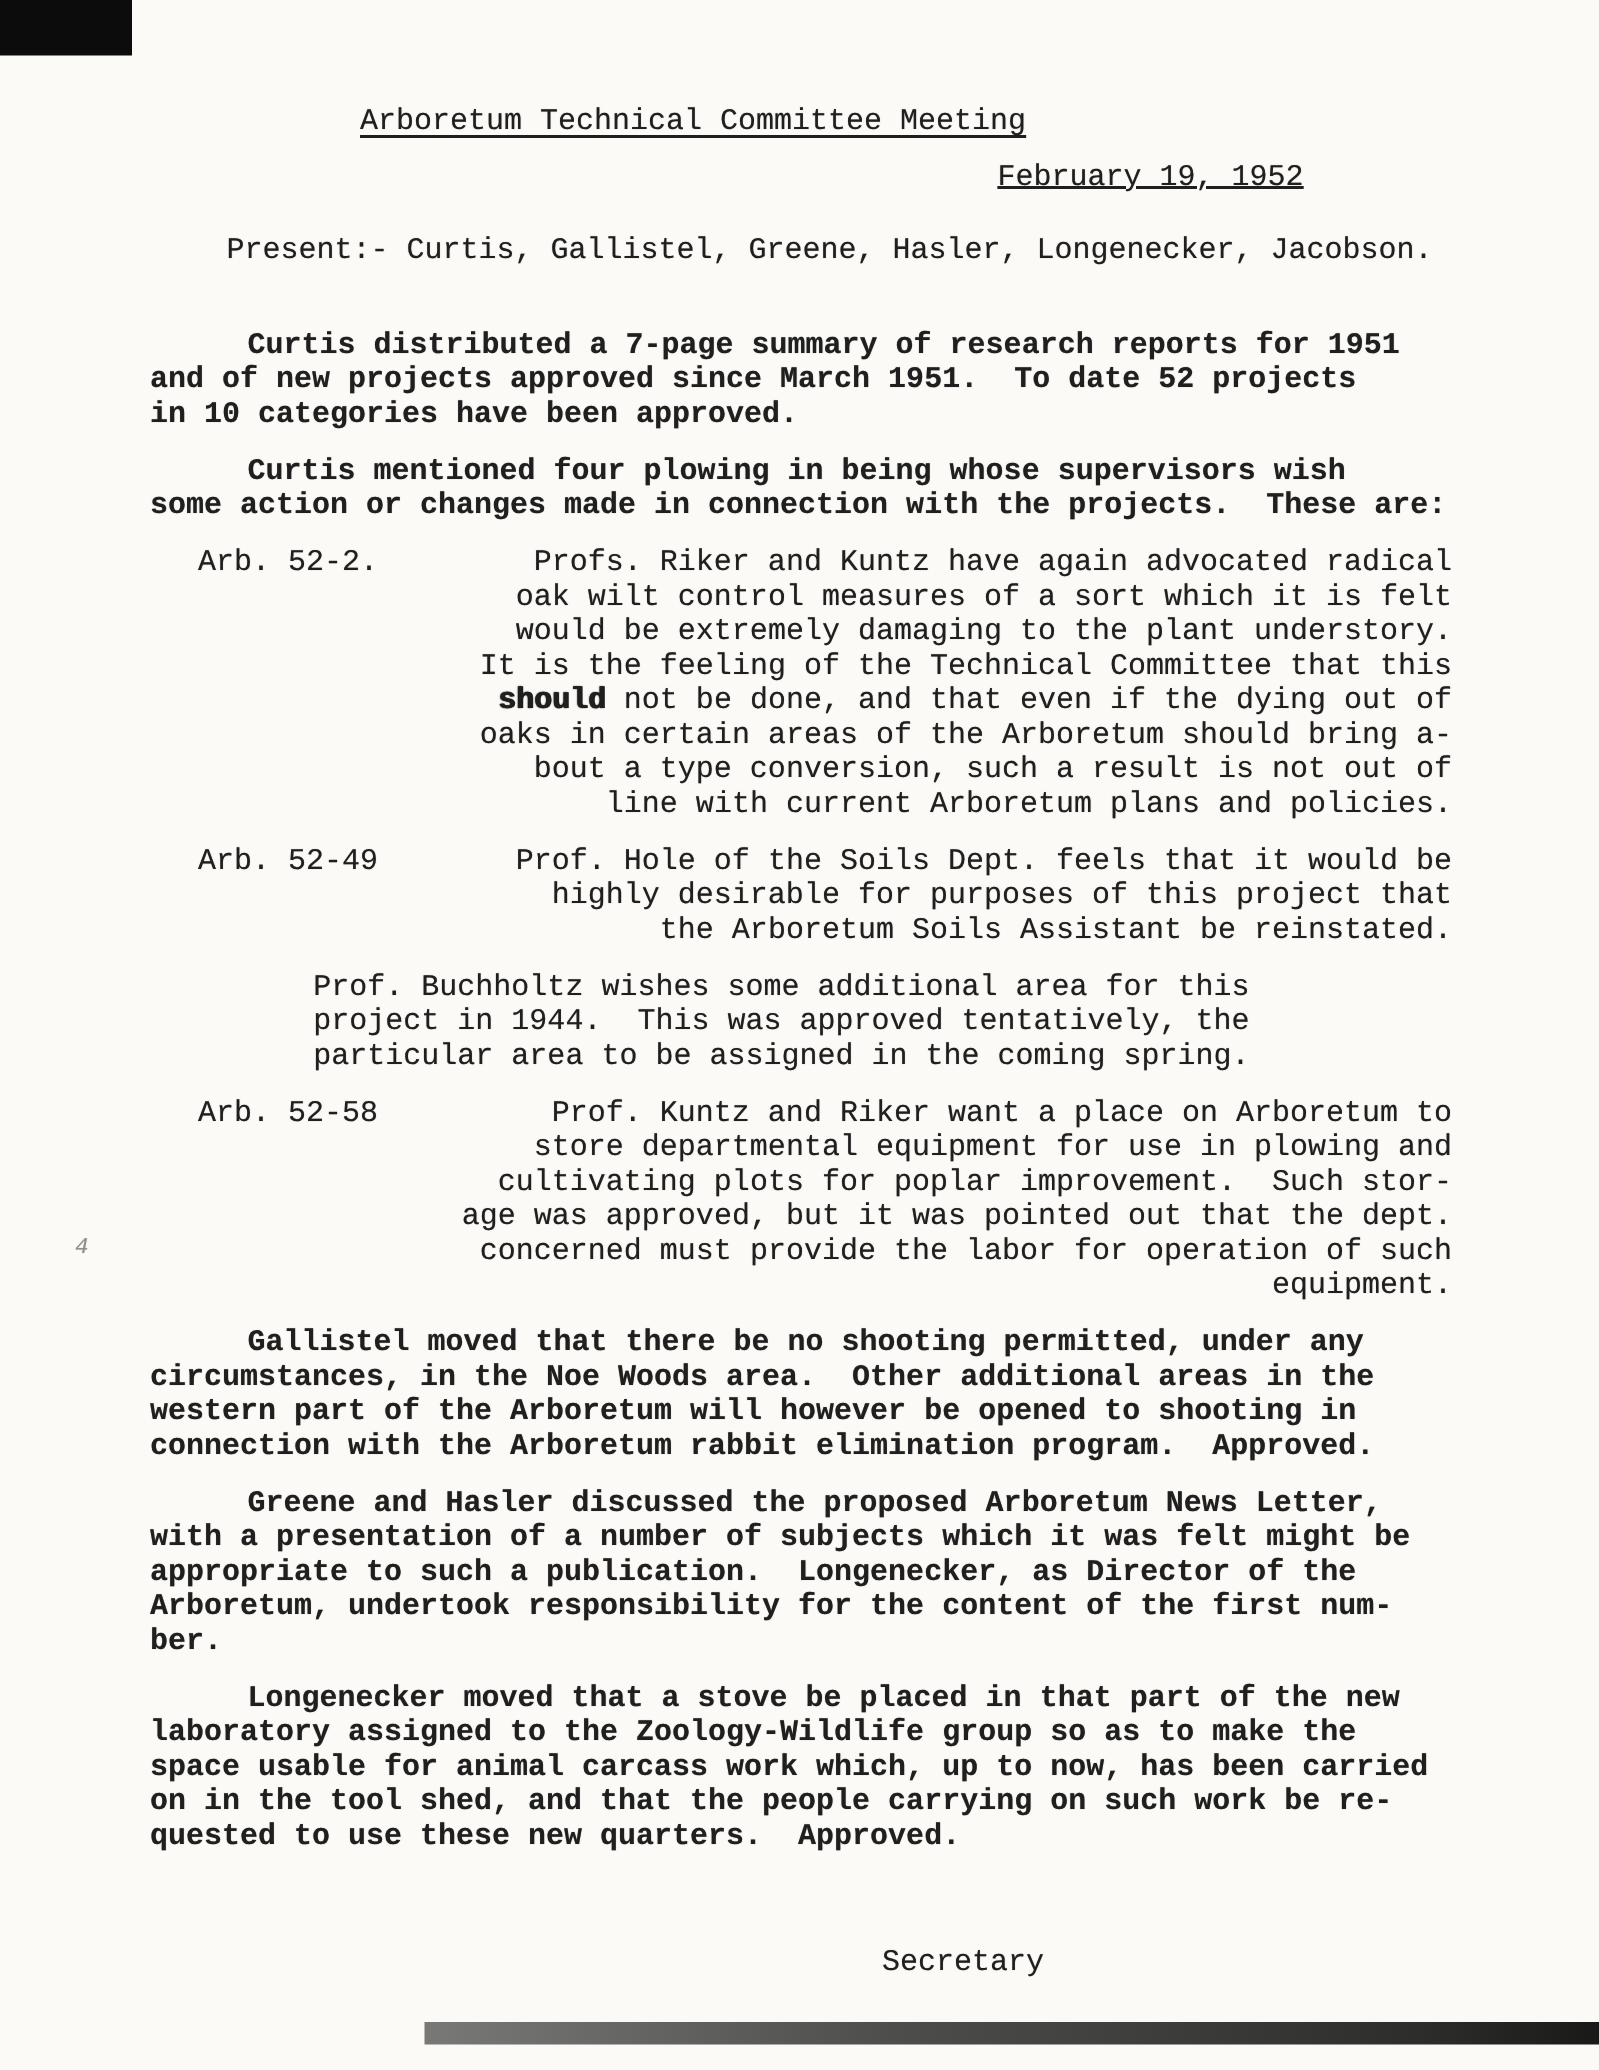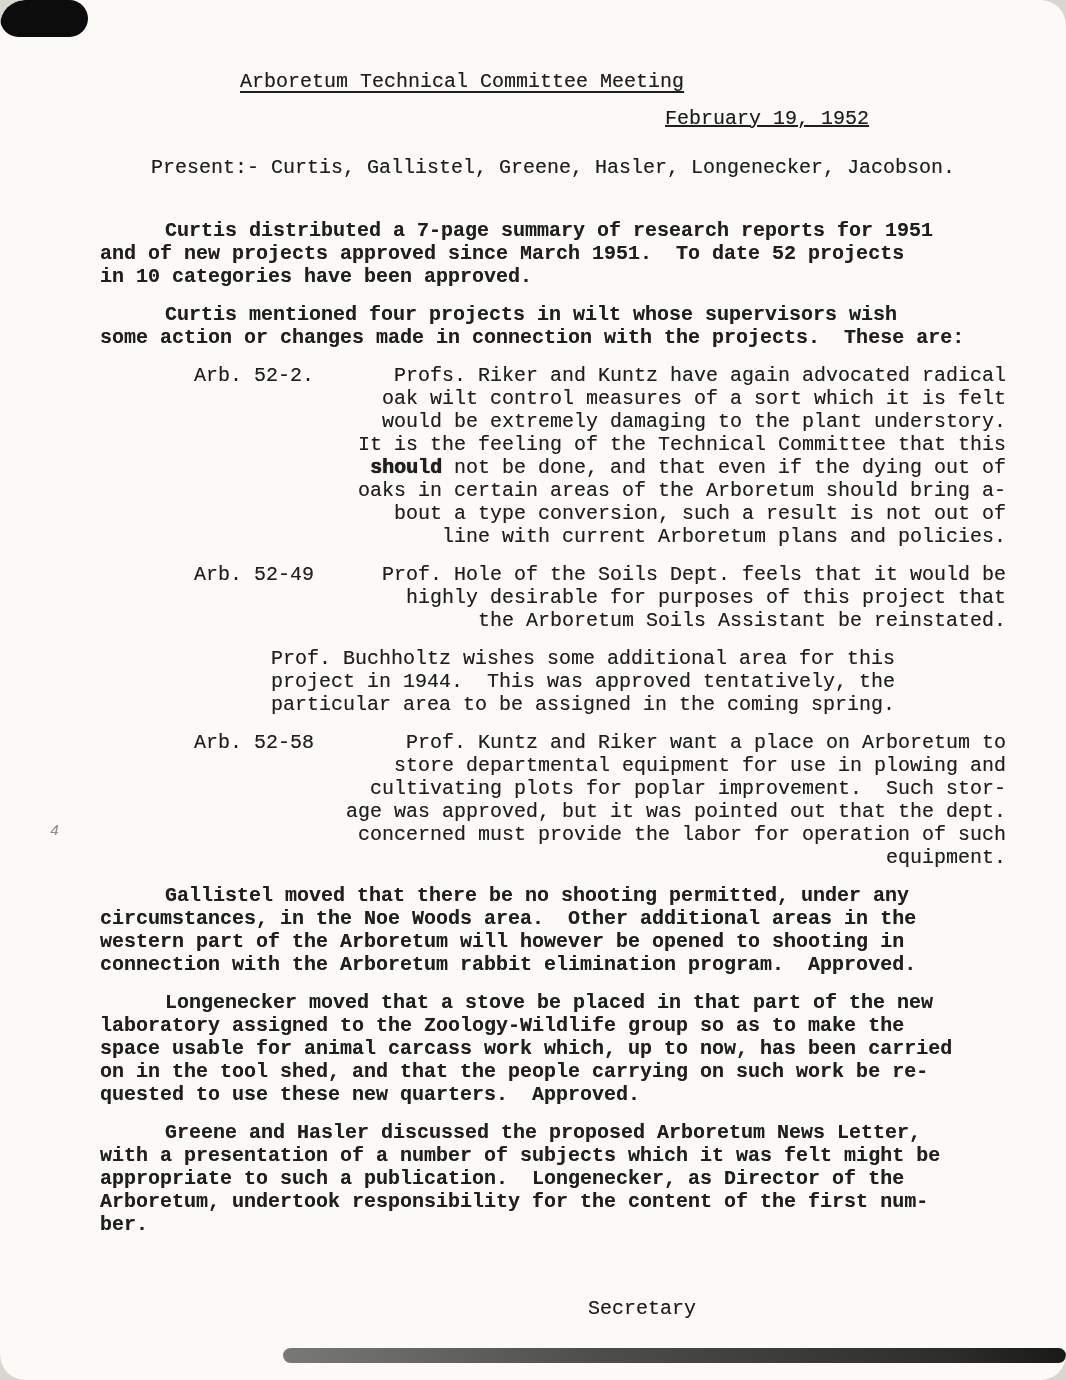--- a/index.html
+++ b/index.html
@@ -1,15 +1,15 @@
 <!DOCTYPE html>
 <html><head>
 <meta charset="utf-8">
 <style>
-  * { margin: 0; padding: 0; box-sizing: border-box; border-radius: 25px; }
+  * { margin: 0; padding: 0; box-sizing: border-box; }
   html, body { background: #d8d6d0; }
   .page {
     position: relative;
     width: 1066px;
     height: 1380px;
     margin: 0 auto;
     background: #fbfaf6;
     padding: 70px 60px 0 100px;
     font-family: "Liberation Mono", "DejaVu Sans Mono", monospace;
     font-size: 20px;
@@ -24,21 +24,21 @@
     margin-left: 140px;
     margin-bottom: 14px;
     text-decoration: underline;
     text-underline-offset: 4px;
     text-decoration-thickness: 2px;
     white-space: pre-wrap;
   }
   .date { margin-left: 565px; margin-bottom: 26px; white-space: pre-wrap; text-decoration: underline; }
   .present { margin-bottom: 40px; white-space: pre-wrap; text-align: center; }
   .para { white-space: pre-wrap; text-indent: 65px; margin-bottom: 15px; max-width: 906px; font-weight: bold; }
-  .item { display: flex; margin-left: 94px; margin-bottom: 15px; }
+  .item { display: flex; margin-left: 32px; margin-bottom: 15px; }
   .item .label { width: 135px; flex: none; white-space: pre-wrap; }
   .item .itext { flex: 1; white-space: pre-wrap; max-width: 701px; text-align: right; }
   .boldword { font-weight: 700; text-shadow: 0.7px 0 currentColor, 0 0 1px rgba(0,0,0,0.8); }
   .sig { margin-left: 488px; margin-top: 12px; white-space: pre-wrap; }
   .margin-mark {
     position: absolute;
     left: 50px;
     top: 820px;
     font-size: 15px;
     color: #4a4a4a;
@@ -63,21 +63,21 @@
   <h1 class="title">Arboretum Technical Committee Meeting</h1>
 
   <div class="date">February 19, 1952</div>
 
   <p class="present">Present:- Curtis, Gallistel, Greene, Hasler, Longenecker, Jacobson.</p>
 
   <p class="para">Curtis distributed a 7-page summary of research reports for 1951
 and of new projects approved since March 1951.  To date 52 projects
 in 10 categories have been approved.</p>
 
-  <p class="para">Curtis mentioned four projects in wilt whose supervisors wish
+  <p class="para">Curtis mentioned four plowing in being whose supervisors wish
 some action or changes made in connection with the projects.  These are:</p>
 
   <div class="item">
     <span class="label">Arb. 52-2.</span>
     <span class="itext"><span>Profs. Riker and Kuntz have again advocated radical
 oak wilt control measures of a sort which it is felt
 would be extremely damaging to the plant understory.
 It is the feeling of the Technical Committee that this
 </span><span class="boldword">should</span><span> not be done, and that even if the dying out of
 oaks in certain areas of the Arboretum should bring a-
@@ -106,31 +106,31 @@
 age was approved, but it was pointed out that the dept.
 concerned must provide the labor for operation of such
 equipment.</span>
   </div>
 
   <p class="para">Gallistel moved that there be no shooting permitted, under any
 circumstances, in the Noe Woods area.  Other additional areas in the
 western part of the Arboretum will however be opened to shooting in
 connection with the Arboretum rabbit elimination program.  Approved.</p>
 
+  <p class="para">Greene and Hasler discussed the proposed Arboretum News Letter,
+with a presentation of a number of subjects which it was felt might be
+appropriate to such a publication.  Longenecker, as Director of the
+Arboretum, undertook responsibility for the content of the first num-
+ber.</p>
+
   <p class="para">Longenecker moved that a stove be placed in that part of the new
 laboratory assigned to the Zoology-Wildlife group so as to make the
 space usable for animal carcass work which, up to now, has been carried
 on in the tool shed, and that the people carrying on such work be re-
 quested to use these new quarters.  Approved.</p>
-
-  <p class="para">Greene and Hasler discussed the proposed Arboretum News Letter,
-with a presentation of a number of subjects which it was felt might be
-appropriate to such a publication.  Longenecker, as Director of the
-Arboretum, undertook responsibility for the content of the first num-
-ber.</p>
 
   <div class="sig">
     <div>Secretary</div>
   </div>
 
   <div class="margin-mark">4</div>
 
   <div class="artifact bottom-bar"></div>
 
 </div>

